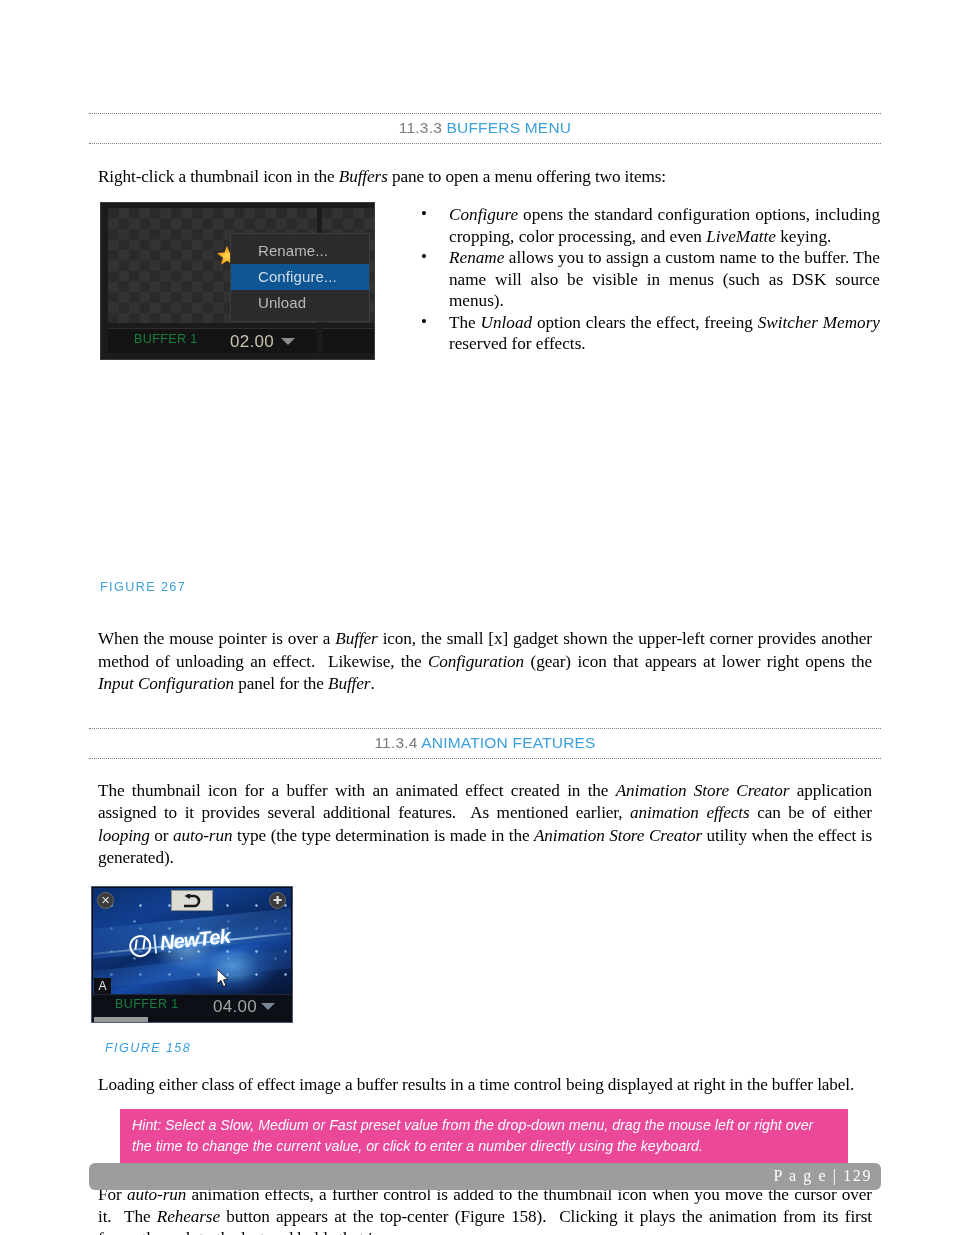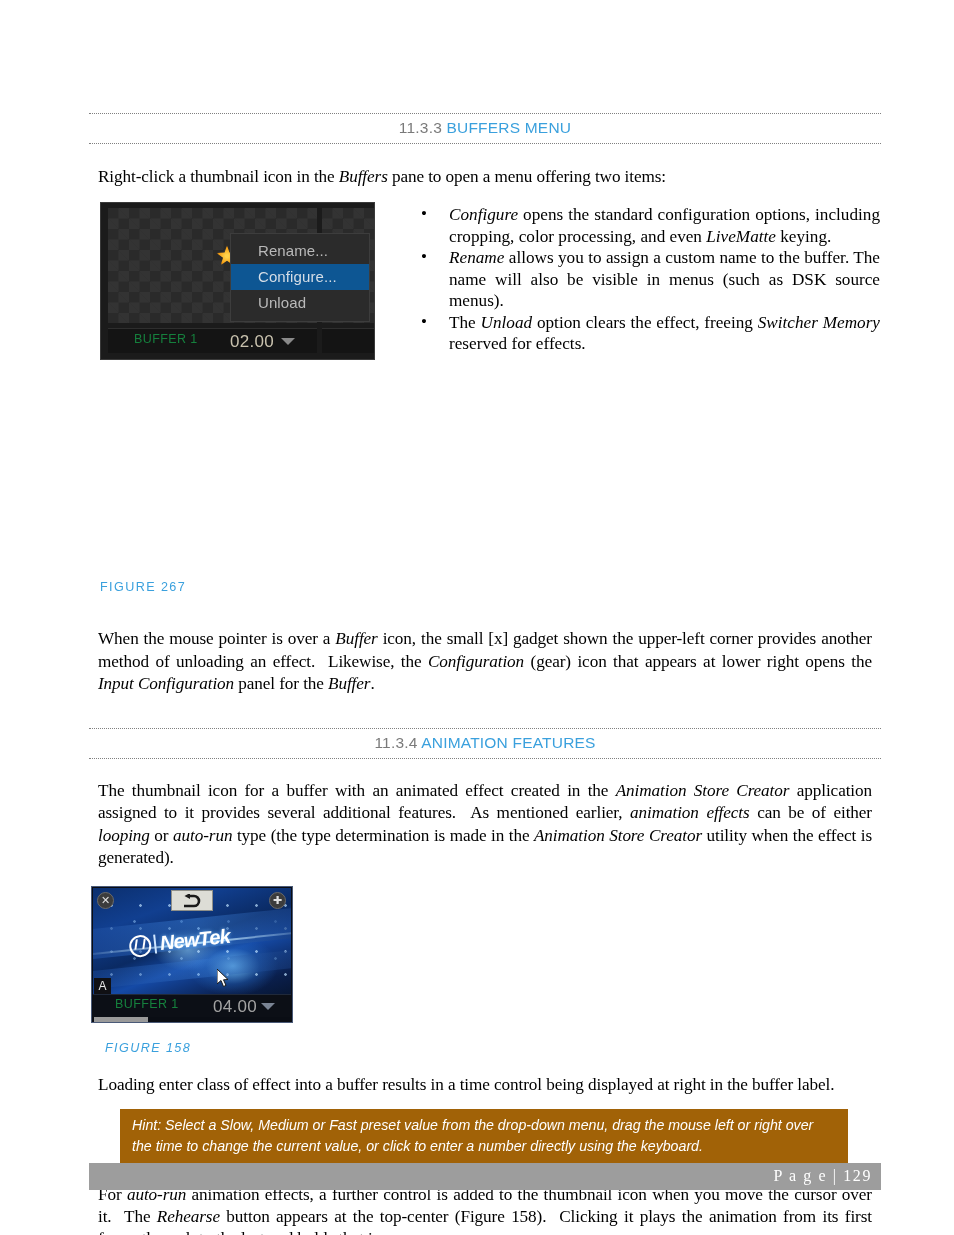--- a/index.html
+++ b/index.html
@@ -343,40 +343,41 @@
   .f158-bar .buffer-caret { left: 168px; top: 8px; border-top-color: #7a8494; }
   .f158-stub {
     position: absolute;
     left: 2px; bottom: 0px;
     width: 54px; height: 5px;
     background: #9a9a9a;
   }
 
   
   .hint {
-    background: #a16207;
+    background: #ec4899;
     color: #ffffff;
     font-family: "Liberation Sans", sans-serif;
     font-style: italic;
     font-size: 14.2px;
     line-height: 21px;
     padding: 6px 12px 7px 12px;
     margin: 12px 4px 0 31px;
     width: 728px;
     box-sizing: border-box;
   }
 
   
   .footer-bar {
     position: absolute;
     left: 81px;
     top: 1163px;
     width: 792px;
     height: 27px;
     background: #9d9d9d;
+    border-radius: 6px;
   }
   .footer-text {
     position: absolute;
     right: 9px;
     top: 4px;
     font-family: "Liberation Serif", serif;
     font-size: 16px;
     color: #ffffff;
     letter-spacing: 1.6px;
   }
@@ -480,21 +481,21 @@
         <span class="buffer-name">BUFFER 1</span>
         <span class="buffer-time">04.00</span>
         <span class="buffer-caret"></span>
       </div>
       <div class="f158-stub"></div>
     </div>
 
     <p class="fig-caption" style="margin-top:18px;margin-left:16px;font-style:italic;">FIGURE 158</p>
 
     <p class="body" style="margin-top:19px;">
-      Loading enter class of effect into a buffer results in a time control being displayed at right in the buffer label.
+      Loading either class of effect image a buffer results in a time control being displayed at right in the buffer label.
     </p>
 
     <div class="hint">Hint: Select a Slow, Medium or Fast preset value from the drop-down menu, drag the mouse left or right over the time to change the current value, or click to enter a number directly using the keyboard.</div>
 
     <p class="body" style="margin-top:20px;">
       For <span class="i">auto-run</span> animation effects, a further control is added to the thumbnail icon when you move the cursor over it.&nbsp; The <span class="i">Rehearse</span> button appears at the top-center (Figure 158).&nbsp; Clicking it plays the animation from its first frame through to the last and holds that image.
     </p>
 
   </div>
 

